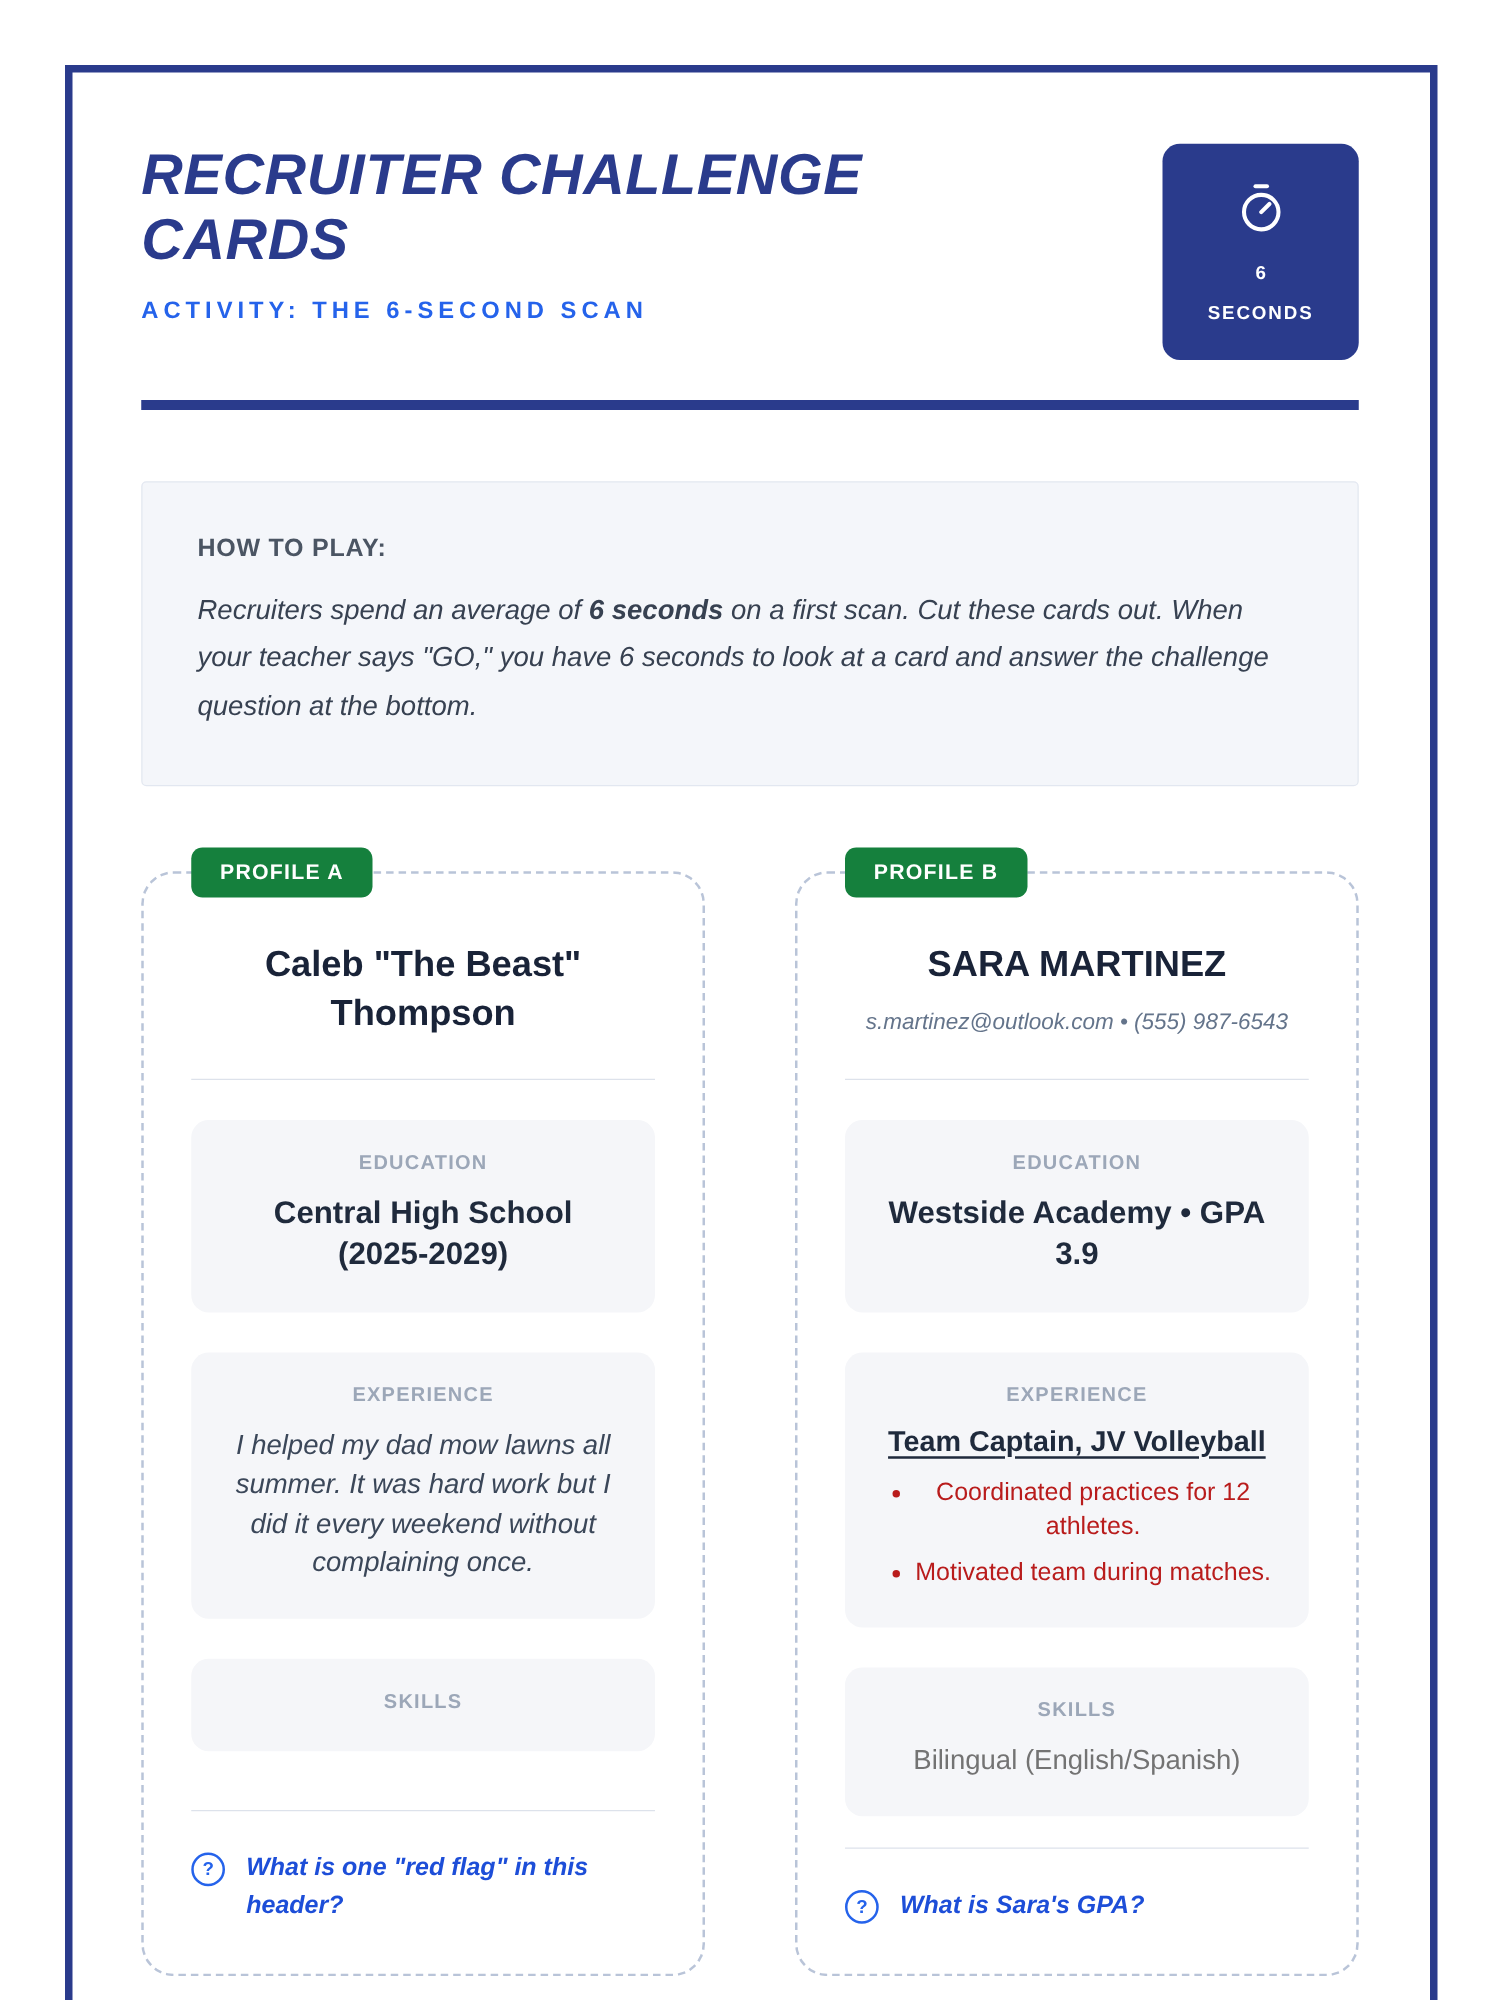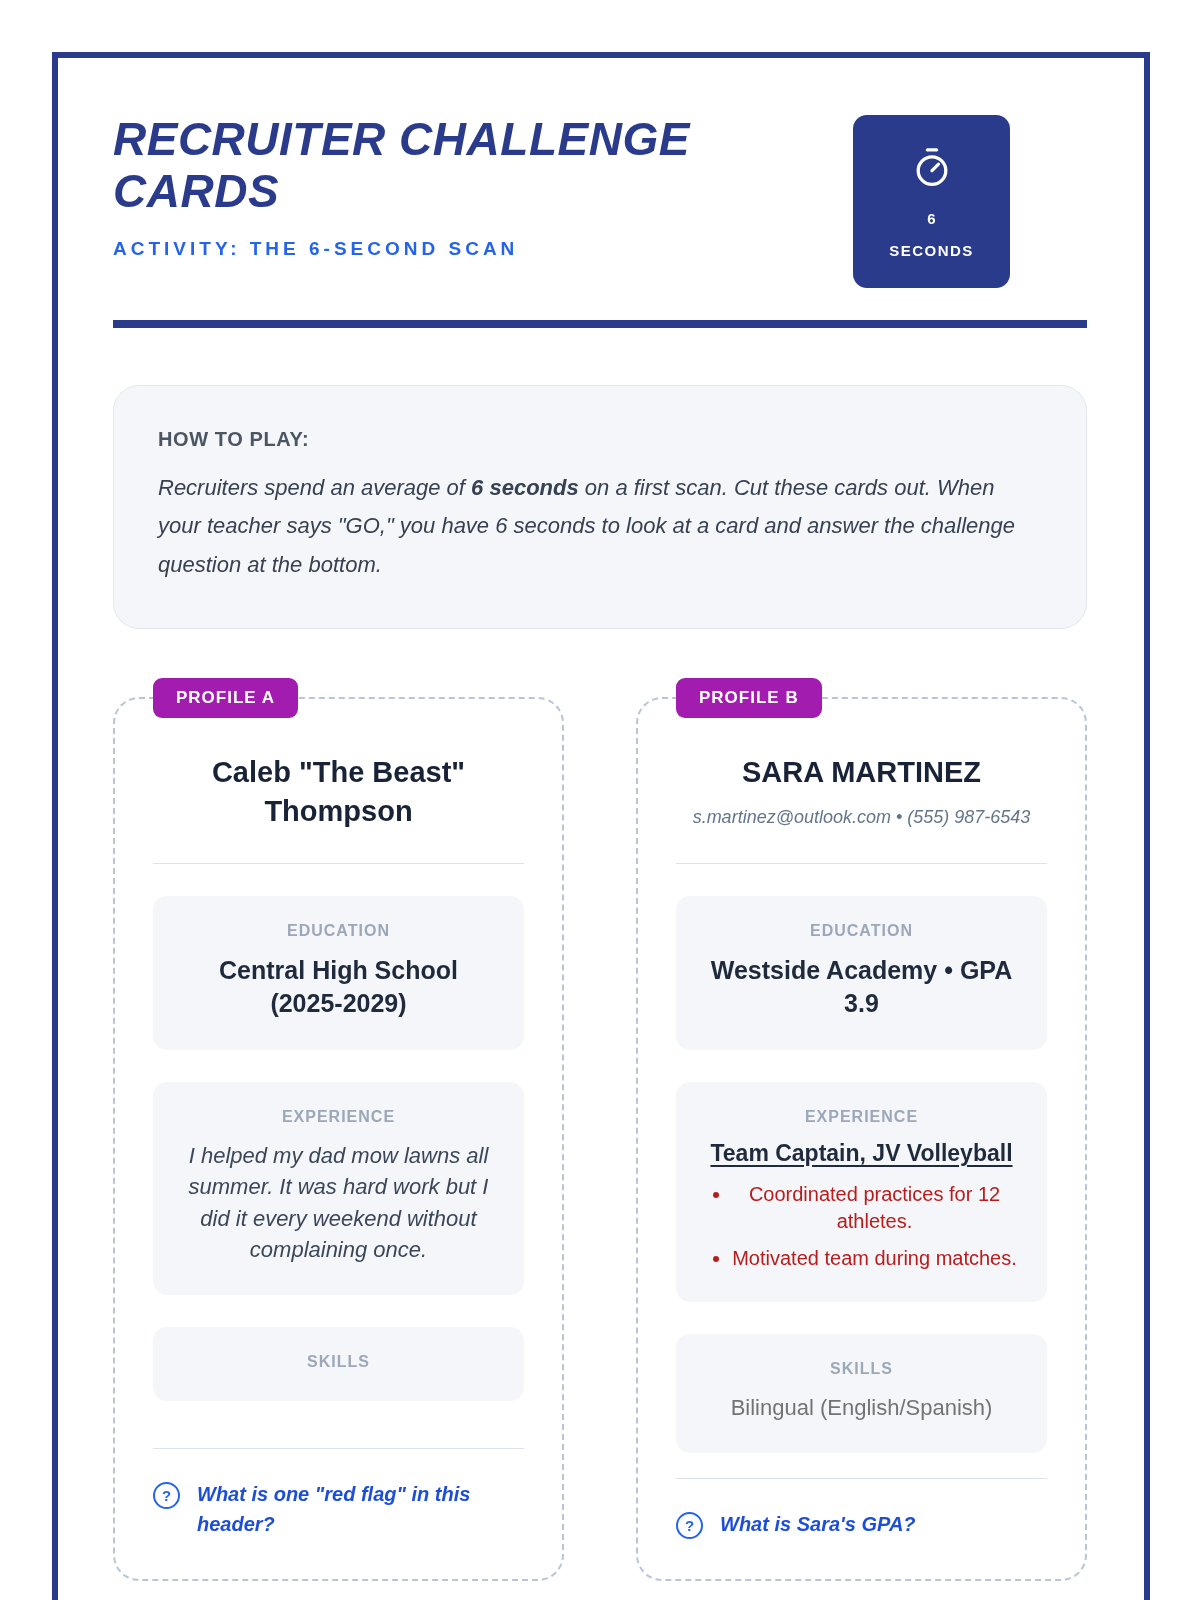--- a/index.html
+++ b/index.html
@@ -19,21 +19,23 @@
   }
   .content {
     position: absolute;
     left: 113px; top: 0;
     width: 974px;
     padding-top: 113px;
   }
   
   .header-row {
     display: flex;
+    justify-content: space-between;
     align-items: flex-start;
+    gap: 31px;
   }
   .titles { width: 740px; }
   .page-title {
     font-size: 46px;
     font-weight: bold;
     font-style: italic;
     line-height: 1.14;
     letter-spacing: 0.5px;
     color: #2a3b8c;
     text-transform: uppercase;
@@ -65,21 +67,21 @@
   .thick-rule {
     margin-top: 32px;
     height: 8px;
     background: #2a3b8c;
   }
   
   .howto {
     margin-top: 57px;
     background: #f4f6fa;
     border: 1px solid #e2e7f0;
-    border-radius: 26px;
+    border-radius: 4px;
     padding: 42px 44px 44px 44px;
   }
   .howto h2 {
     font-size: 20px;
     font-weight: bold;
     letter-spacing: 0.6px;
     color: #4b5563;
   }
   .howto p {
     margin-top: 18px;
@@ -101,21 +103,21 @@
     border: 2px dashed #b9c4d8;
     border-radius: 26px;
     padding: 48px 38px 40px 38px;
     min-height: 884px;
     display: flex;
     flex-direction: column;
   }
   .card-badge {
     position: absolute;
     top: -21px; left: 38px;
-    background: #a21caf;
+    background: #15803d;
     color: #ffffff;
     font-size: 17px;
     font-weight: bold;
     letter-spacing: 1px;
     padding: 10px 23px;
     border-radius: 9px;
   }
   .card-name {
     text-align: center;
     font-size: 29px;

